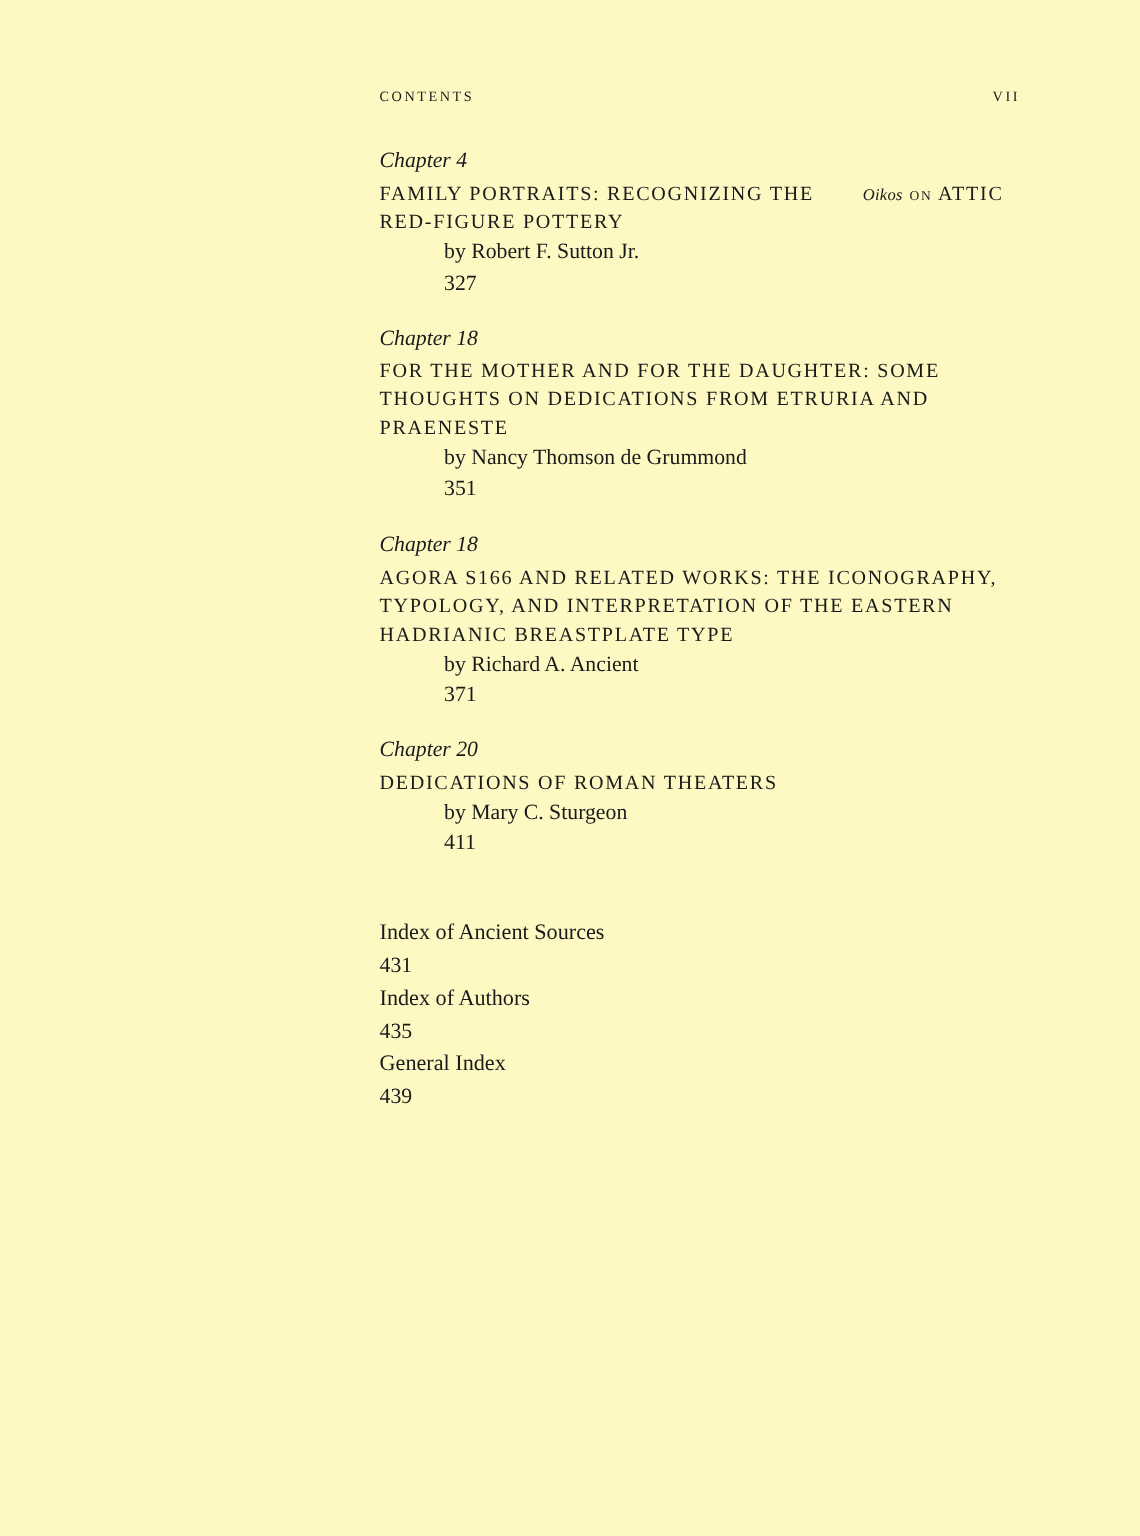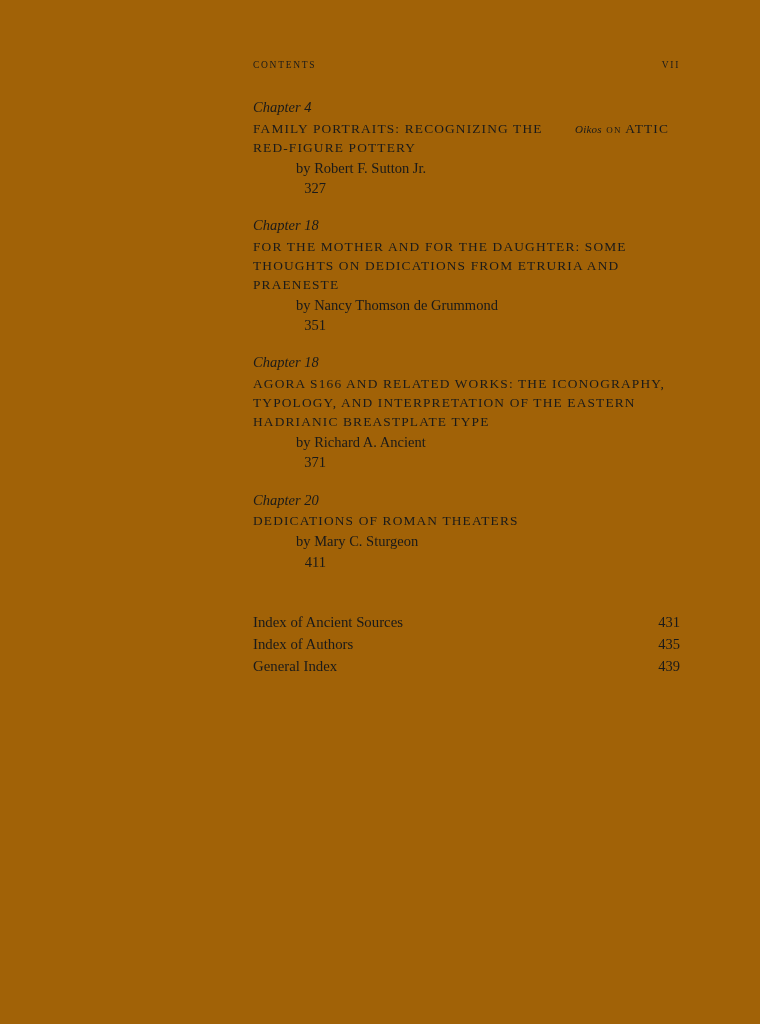--- a/index.html
+++ b/index.html
@@ -13,21 +13,21 @@
     font-family: "Liberation Serif", serif;
     color: #1a1a1a;
     position: relative;
     overflow: hidden;
   }
   .page {
     position: absolute;
     left: 0; top: 0;
     width: 760px;
     height: 1024px;
-    background: #a16207;
+    background: #fef9c3;
   }
   .content {
     position: absolute;
     left: 253px;
     top: 60px;
     width: 427px;
   }
 
   
   .running-head {
@@ -88,34 +88,35 @@
     padding-left: 43px;
     font-size: 14.5px;
     line-height: 1.4;
     flex-direction: column;
   }
   .author-name {
     white-space: nowrap;
   }
   .page-num {
     font-size: 14.5px;
-    text-align: right;
+    text-align: left;
     min-width: 30px;
   }
 
   
   .index-block {
     margin-top: 40px;
   }
   .index-row {
     display: flex;
     align-items: baseline;
     justify-content: space-between;
     font-size: 14.8px;
     line-height: 1.48;
+    flex-direction: column;
   }
   .index-label {
     white-space: nowrap;
   }
 </style>
 </head>
 <body>
 
 <div class="page">
   <div class="content">

